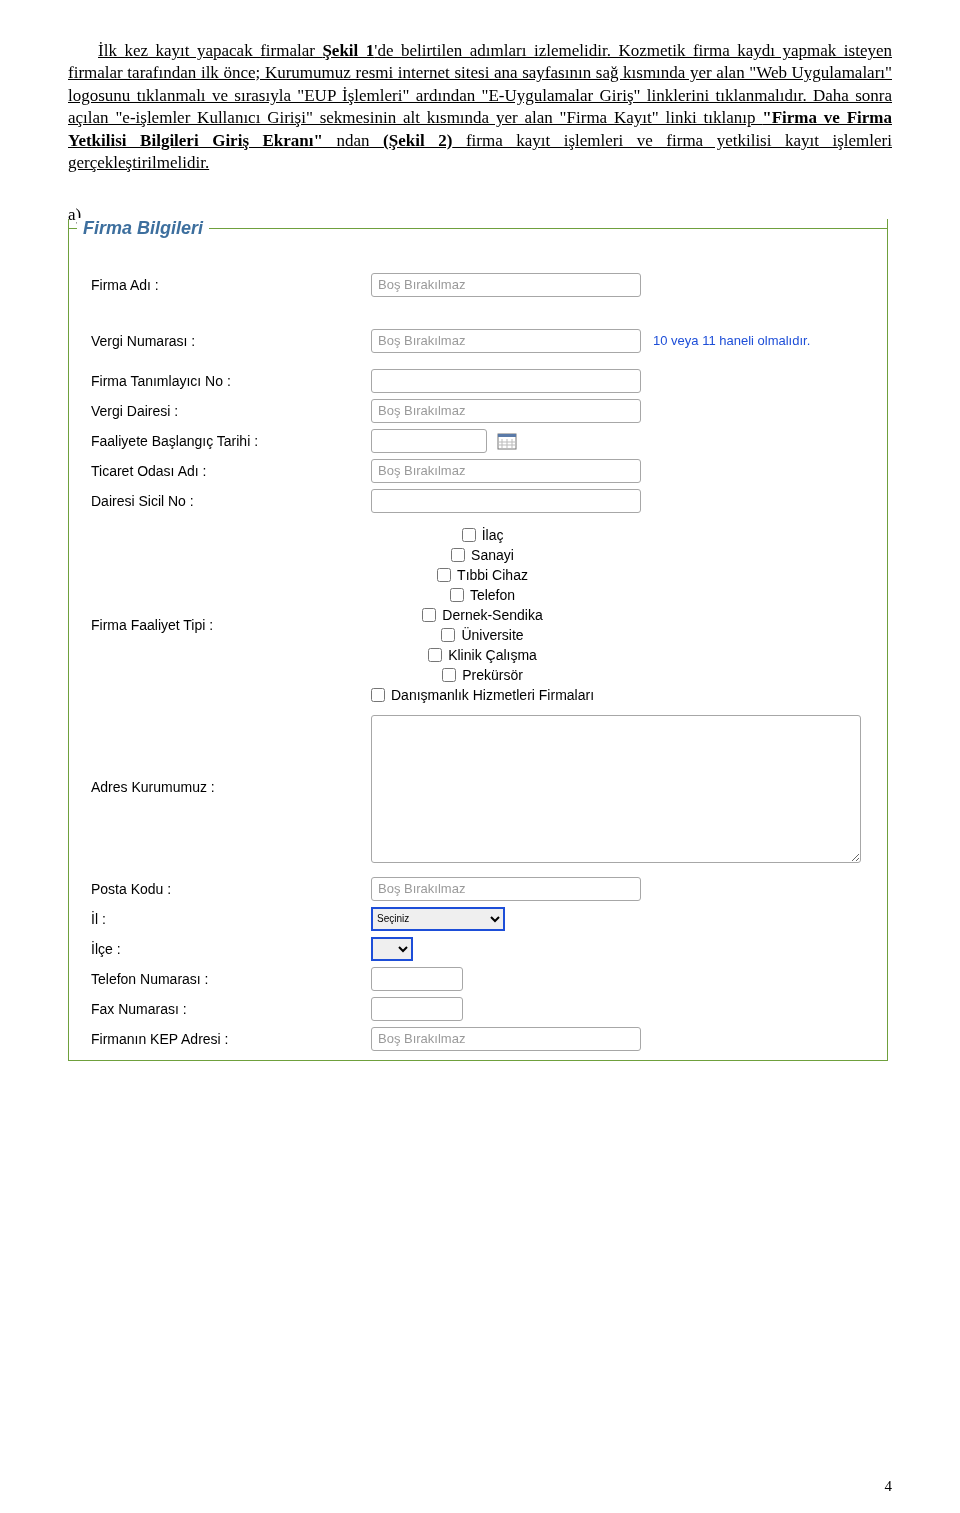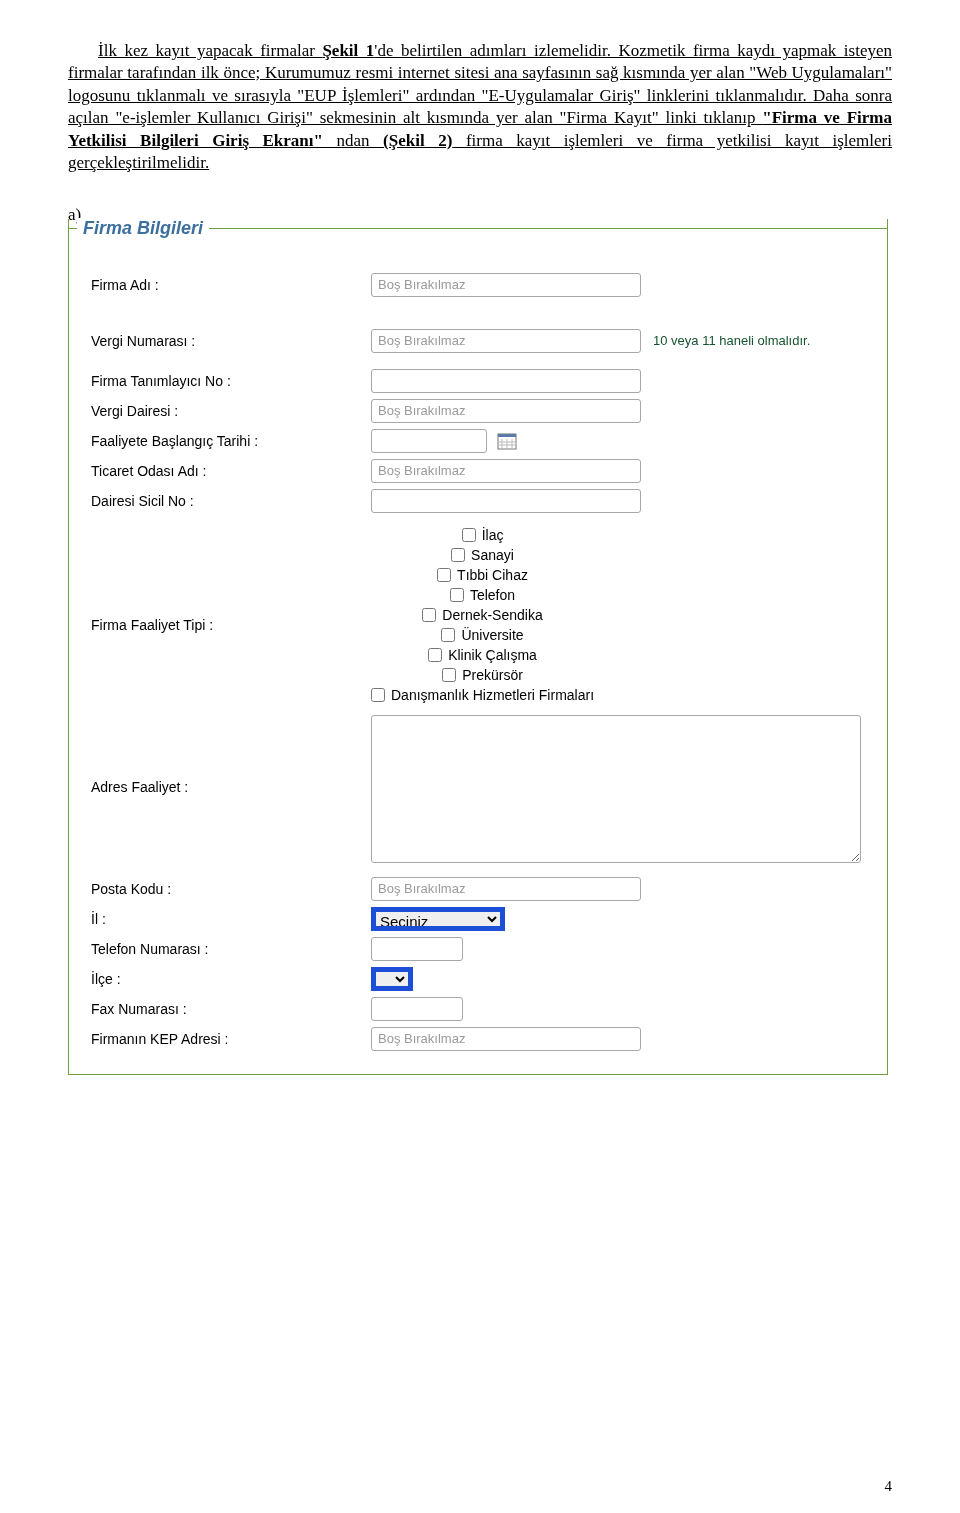--- a/index.html
+++ b/index.html
@@ -34,21 +34,21 @@
   .form-wrap {
     font-family: Arial, Helvetica, sans-serif;
     font-size: 14px;
     color: #000;
     position: relative;
     margin-top: 2px;
     border: 1px solid #6fa03d;
     border-top: none;
     width: 820px;
     box-sizing: border-box;
-    padding-bottom: 19px;
+    padding-bottom: 5px;
   }
   .legend-row {
     display: flex;
     align-items: center;
     height: 20px;
     margin-top: -10px;
   }
   .legend-left-line {
     width: 8px;
     border-top: 1px solid #6fa03d;
@@ -100,21 +100,21 @@
     font-family: Arial, sans-serif;
     color: #000;
   }
   input.txt::placeholder {
     color: #9a9a9a;
   }
   .w270 { width: 270px; }
   .w110 { width: 116px; }
   .w88  { width: 92px; }
   .hint-red {
-    color: #14532d;
+    color: #1d4ed8;
     font-size: 13px;
     margin-left: 12px;
   }
   .cal-icon {
     width: 20px;
     height: 18px;
     margin-left: 10px;
     cursor: pointer;
   }
   .cal-icon svg { display:block; }
@@ -140,23 +140,23 @@
     border: 1px solid #a7a7a7;
     border-radius: 3px;
     resize: both;
     font-family: Arial, sans-serif;
     font-size: 13px;
     padding: 4px;
     box-sizing: border-box;
   }
   select.sel {
     height: 24px;
-    border: 5px solid #1d4ed8;
+    border: 2px solid #1d4ed8;
     background: #efefef;
-    font-size: 15px;
+    font-size: 10px;
     font-family: Arial, sans-serif;
   }
   .w130 { width: 134px; }
   .w36  { width: 42px; }
   .page-num {
     position: absolute;
     bottom: 18px;
     right: 68px;
     font-size: 15px;
     font-family: "Times New Roman", serif;
@@ -280,21 +280,21 @@
               </label>
             <label class="cb-item">
                 <input type="checkbox" style="">
                 <span>Danışmanlık Hizmetleri Firmaları</span>
               </label>
           </div>
         </div>
       </div>
 
       <div class="row align-top" style="margin-top:6px;">
-        <div class="lbl" style="padding-top:64px;">Adres Faaliyet :</div>
+        <div class="lbl" style="padding-top:64px;">Adres Kurumumuz :</div>
         <div class="ctrl">
           <textarea class="addr" style=""></textarea>
         </div>
       </div>
 
       <div class="row tight" style="margin-top:8px;">
         <div class="lbl">Posta Kodu :</div>
         <div class="ctrl">
           <input class="txt w270" placeholder="Boş Bırakılmaz" style="">
         </div>
@@ -303,30 +303,30 @@
       <div class="row tight">
         <div class="lbl">İl :</div>
         <div class="ctrl">
           <select class="sel w130">
             <option>Seçiniz</option>
           </select>
         </div>
       </div>
 
       <div class="row tight">
+        <div class="lbl">İlçe :</div>
+        <div class="ctrl">
+          <select class="sel w36"></select>
+        </div>
+      </div>
+
+      <div class="row tight">
         <div class="lbl">Telefon Numarası :</div>
         <div class="ctrl">
           <input class="txt w88" style="">
-        </div>
-      </div>
-
-      <div class="row tight">
-        <div class="lbl">İlçe :</div>
-        <div class="ctrl">
-          <select class="sel w36"></select>
         </div>
       </div>
 
       <div class="row tight">
         <div class="lbl">Fax Numarası :</div>
         <div class="ctrl">
           <input class="txt w88" style="">
         </div>
       </div>
 

